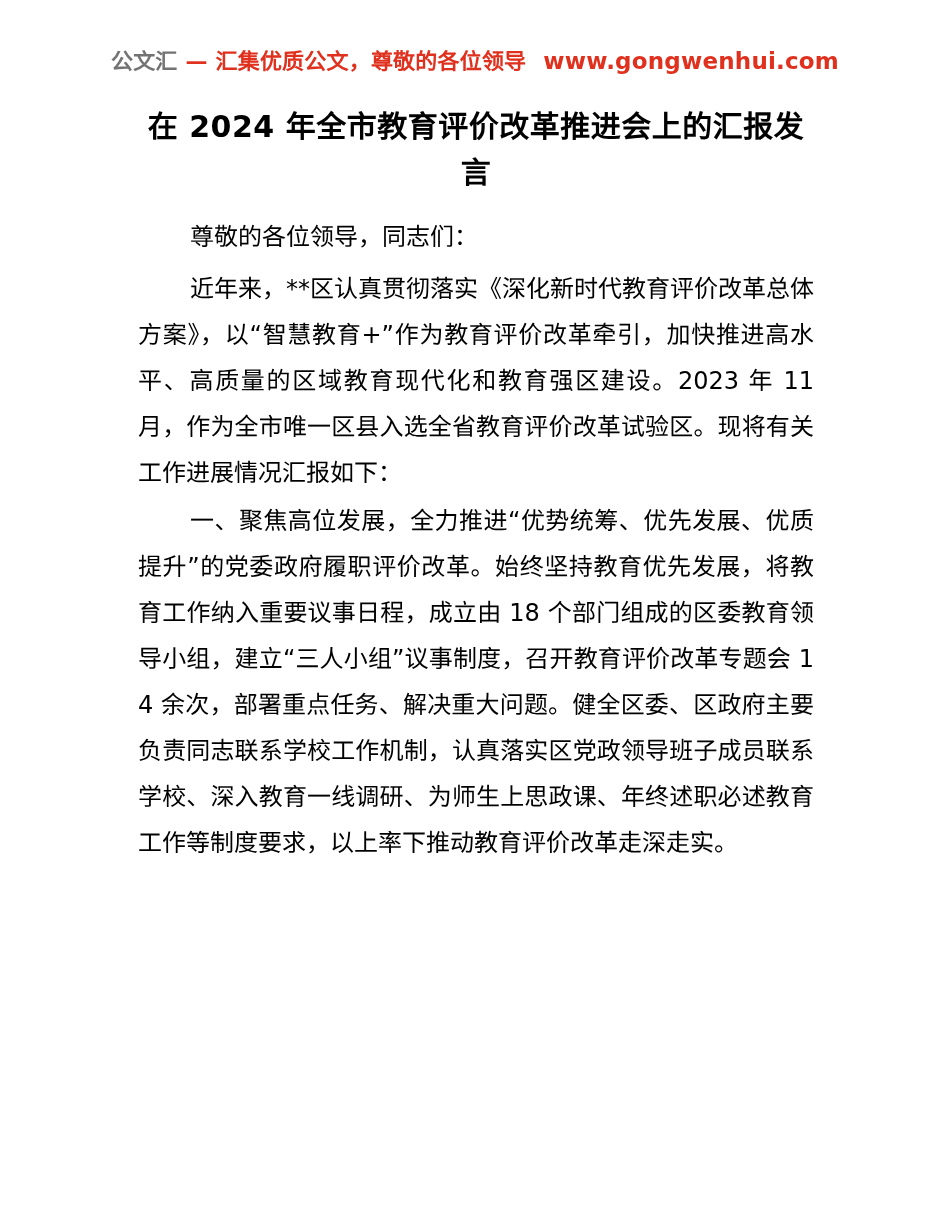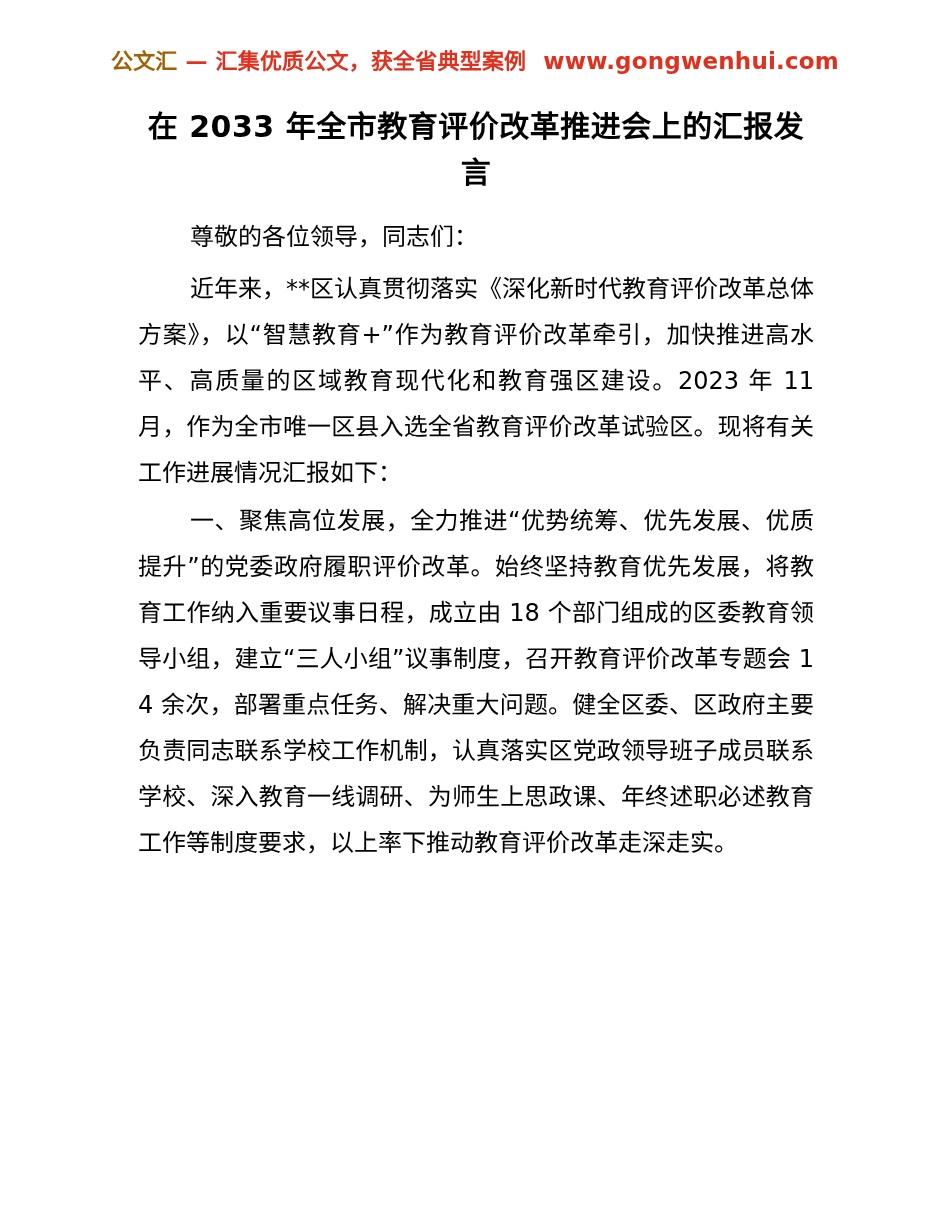--- a/index.html
+++ b/index.html
@@ -92,26 +92,26 @@
     text-indent: 52px;
     margin-bottom: 6px;
   }
 </style>
 </head>
 <body>
 
 <div class="page">
 
   <div class="site-header">
-    <span class="brand" style="color: #a16207;">公文汇</span><span class="dash" style="color: rgb(224, 48, 30);"> — </span><span class="tagline" style="color: rgb(224, 48, 30);">汇集优质公文，获全省典型案例</span><span class="url" style="color: rgb(224, 48, 30);">www.gongwenhui.com</span>
+    <span class="brand" style="color: #737373;">公文汇</span><span class="dash" style="color: rgb(224, 48, 30);"> — </span><span class="tagline" style="color: rgb(224, 48, 30);">汇集优质公文，尊敬的各位领导</span><span class="url" style="color: rgb(224, 48, 30);">www.gongwenhui.com</span>
   </div>
 
   <div class="doc">
 
-    <h1 class="doc-title">在 2033 年全市教育评价改革推进会上的汇报发言</h1>
+    <h1 class="doc-title">在 2024 年全市教育评价改革推进会上的汇报发言</h1>
 
     <p class="para salutation">尊敬的各位领导，同志们：</p>
 
     <p class="para indent">近年来，**区认真贯彻落实《深化新时代教育评价改革总体方案》，以“智慧教育+”作为教育评价改革牵引，加快推进高水平、高质量的区域教育现代化和教育强区建设。2023 年 11 月，作为全市唯一区县入选全省教育评价改革试验区。现将有关工作进展情况汇报如下：</p>
 
     <p class="para indent">一、聚焦高位发展，全力推进“优势统筹、优先发展、优质提升”的党委政府履职评价改革。始终坚持教育优先发展，将教育工作纳入重要议事日程，成立由 18 个部门组成的区委教育领导小组，建立“三人小组”议事制度，召开教育评价改革专题会 14 余次，部署重点任务、解决重大问题。健全区委、区政府主要负责同志联系学校工作机制，认真落实区党政领导班子成员联系学校、深入教育一线调研、为师生上思政课、年终述职必述教育工作等制度要求，以上率下推动教育评价改革走深走实。</p>
 
 
   </div>
 

